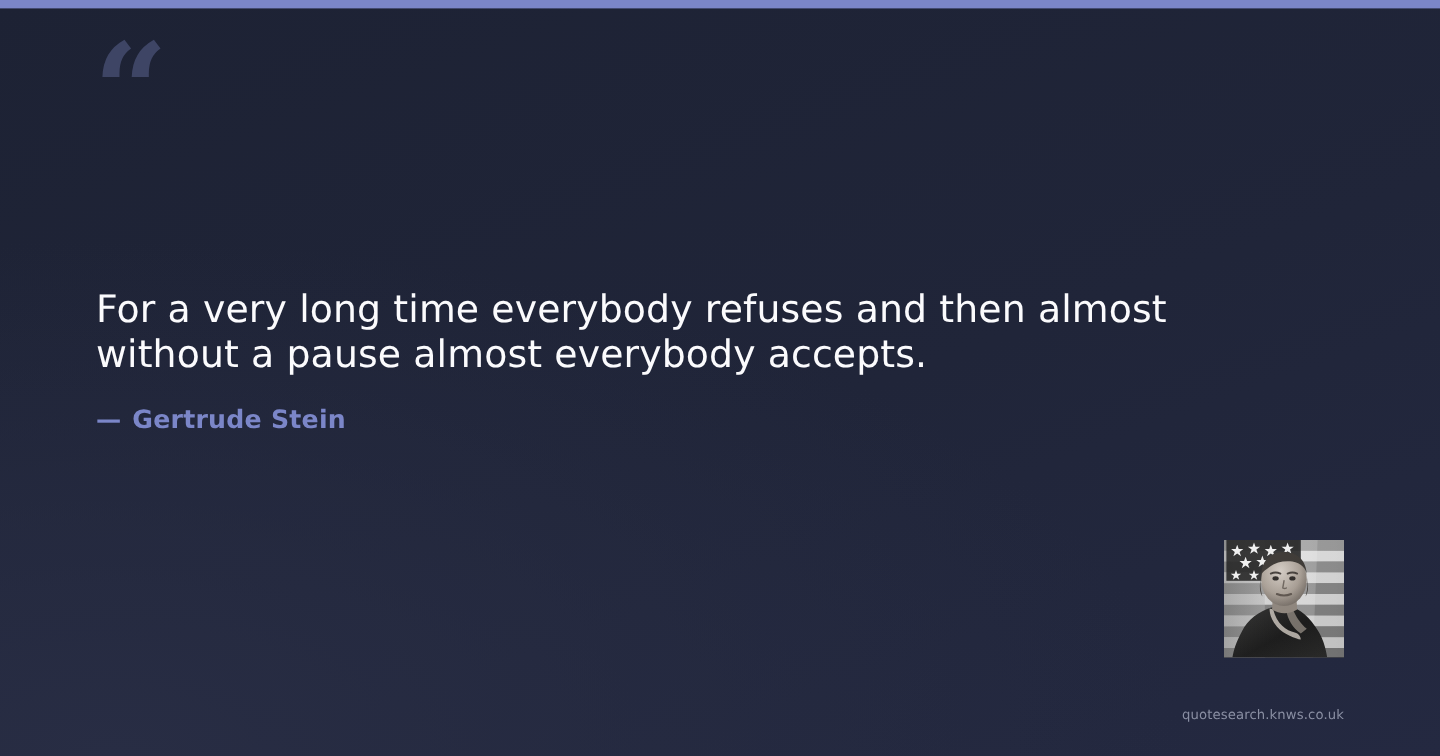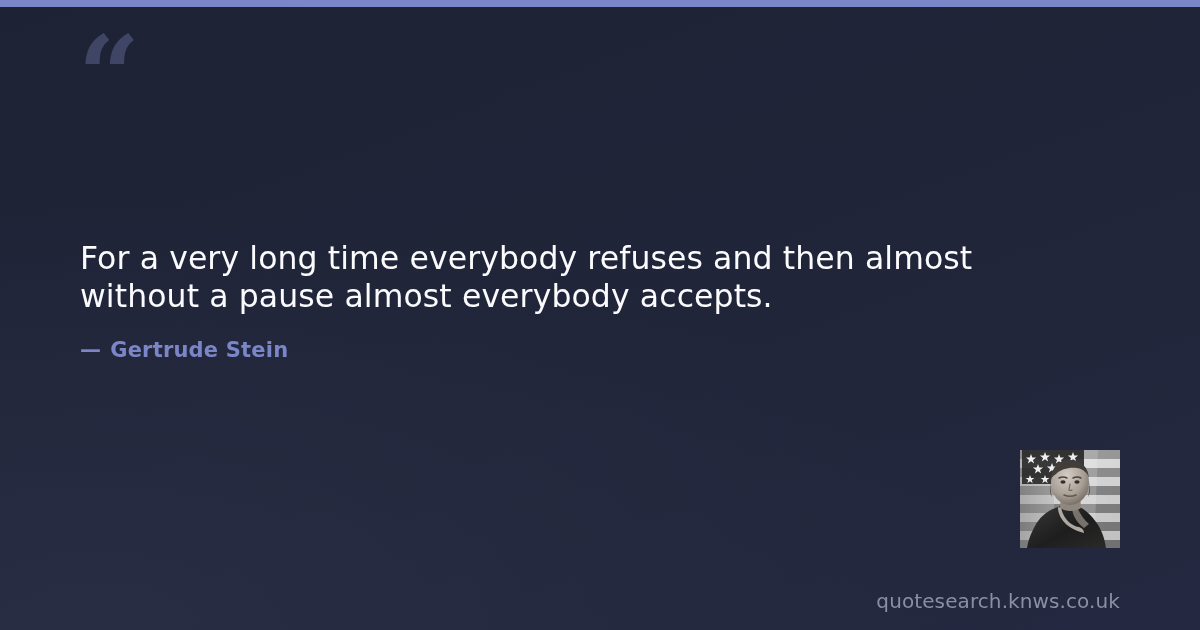--- a/index.html
+++ b/index.html
@@ -84,21 +84,21 @@
     overflow:hidden;
     background:#2a2a2a;
   }
   #author-portrait svg { display:block; width:100px; height:98px; }
 
   
   #source-url {
     position:absolute;
     right:80px;
     top:589px;
-    font-size:20px;
+    font-size:11px;
     color:#8a8fa3;
     letter-spacing:0.1px;
     white-space:nowrap;
   }
 </style>
 </head>
 <body>
 
 <div id="quote-card">
 

